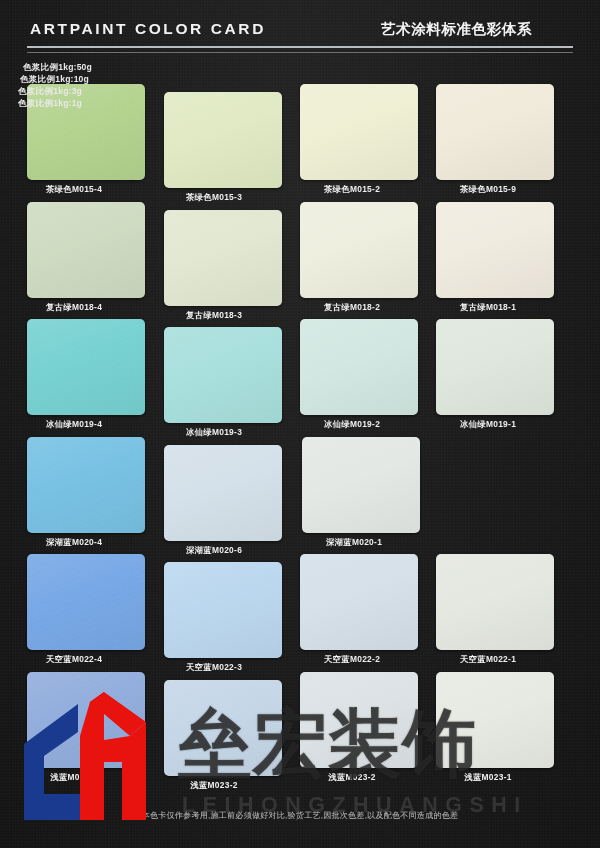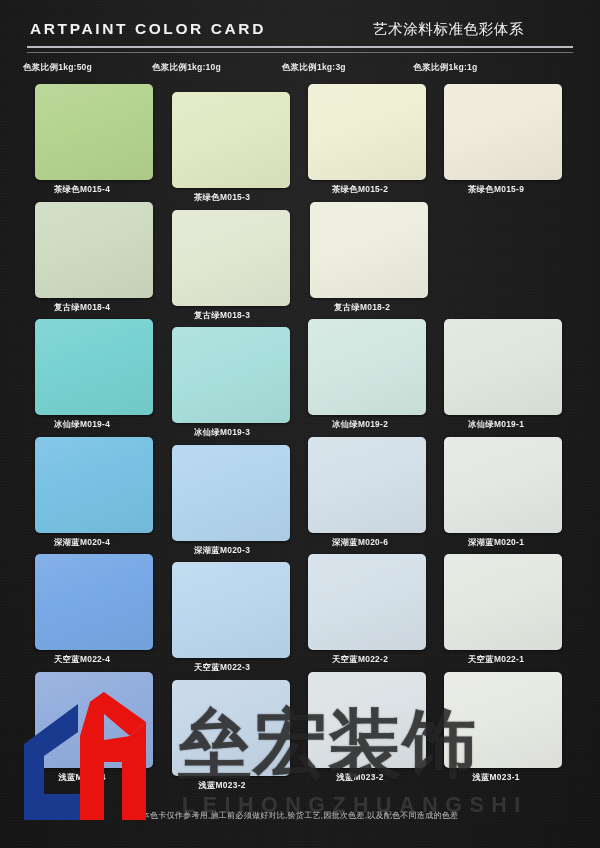--- a/index.html
+++ b/index.html
@@ -33,58 +33,58 @@
     z-index:3;
   }
   .title-en{
     position:absolute; left:30px; top:20px;
     color:#f2f2f2;
     font-size:15.5px;
     font-weight:bold;
     letter-spacing:2.6px;
   }
   .title-cn{
-    position:absolute; right:20px; top:20px;
+    position:absolute; right:12px; top:20px;
     color:#f4f4f4;
     font-size:14.5px;
-    font-weight:normal;
+    font-weight:bold;
     letter-spacing:.6px;
   }
   .rule-thick{
     position:absolute; left:27px; top:46px; width:546px; height:2.4px;
     background:#b9bcc0;
     z-index:3;
   }
   .rule-thin{
     position:absolute; left:27px; top:51.5px; width:546px; height:1px;
     background:#6e7175;
     z-index:3;
   }
 
   
   .col-heads{
     position:absolute; left:0; top:62px; width:527px; height:16px;
-    display:flex; z-index:3;
+    display:flex; z-index:3;flex-direction:column;
   }
   .col-head{
     width:140px;
     color:#e8e8e8;
     font-size:8.6px;
     font-weight:bold;
     letter-spacing:.2px;
     padding-left:22px;
   }
   .col-head:nth-child(1){ padding-left:23px; }
   .col-head:nth-child(2){ padding-left:20px; }
   .col-head:nth-child(3){ padding-left:18px; }
   .col-head:nth-child(4){ padding-left:18px; }
 
   
   .grid{
-    position:absolute; left:12px; top:84px; width:548px;
+    position:absolute; left:4px; top:84px; width:548px;
     z-index:2;
   }
   .row{
     position:relative;
     height:117.5px;
     display:flex;
   }
   .cell{
     width:140px;
     padding-left:22px;
@@ -215,20 +215,24 @@
           <div class="cell-label">复古绿M018-4</div>
         </div>
         <div class="cell">
           <div class="swatch" style="background: rgb(226, 232, 210);"></div>
           <div class="cell-label">复古绿M018-3</div>
         </div>
         <div class="cell">
           <div class="swatch" style="background: rgb(238, 239, 223);"></div>
           <div class="cell-label">复古绿M018-2</div>
         </div>
+        <div class="cell">
+          <div class="swatch" style="background: rgb(241, 236, 224);"></div>
+          <div class="cell-label">复古绿M018-1</div>
+        </div>
       </div>
       <div class="row">
         <div class="cell">
           <div class="swatch" style="background: rgb(121, 210, 210);"></div>
           <div class="cell-label">冰仙绿M019-4</div>
         </div>
         <div class="cell">
           <div class="swatch" style="background: rgb(169, 224, 221);"></div>
           <div class="cell-label">冰仙绿M019-3</div>
         </div>
@@ -238,24 +242,20 @@
         </div>
         <div class="cell">
           <div class="swatch" style="background: rgb(224, 232, 222);"></div>
           <div class="cell-label">冰仙绿M019-1</div>
         </div>
       </div>
       <div class="row">
         <div class="cell">
           <div class="swatch" style="background: rgb(121, 194, 228);"></div>
           <div class="cell-label">深湖蓝M020-4</div>
-        </div>
-        <div class="cell">
-          <div class="swatch" style="background: rgb(180, 214, 239);"></div>
-          <div class="cell-label">深湖蓝M020-3</div>
         </div>
         <div class="cell">
           <div class="swatch" style="background: rgb(213, 225, 234);"></div>
           <div class="cell-label">深湖蓝M020-6</div>
         </div>
         <div class="cell">
           <div class="swatch" style="background: rgb(228, 233, 229);"></div>
           <div class="cell-label">深湖蓝M020-1</div>
         </div>
       </div>

